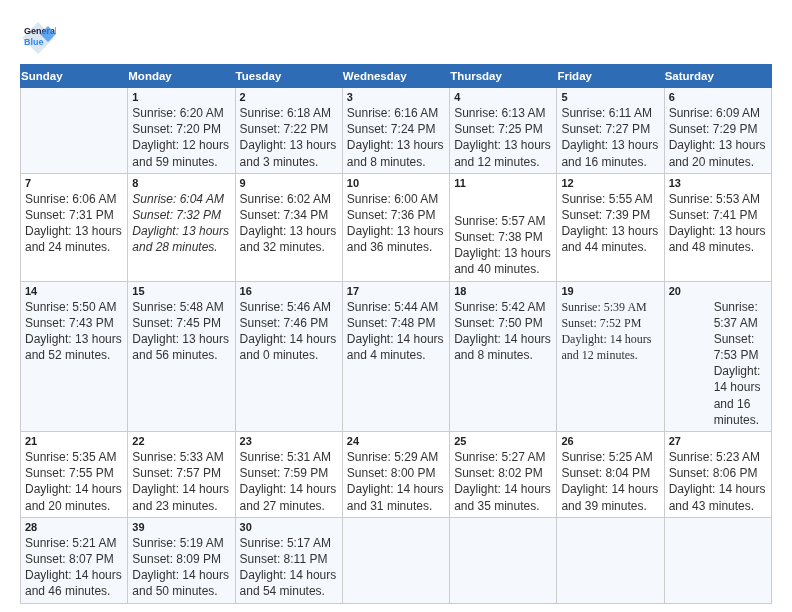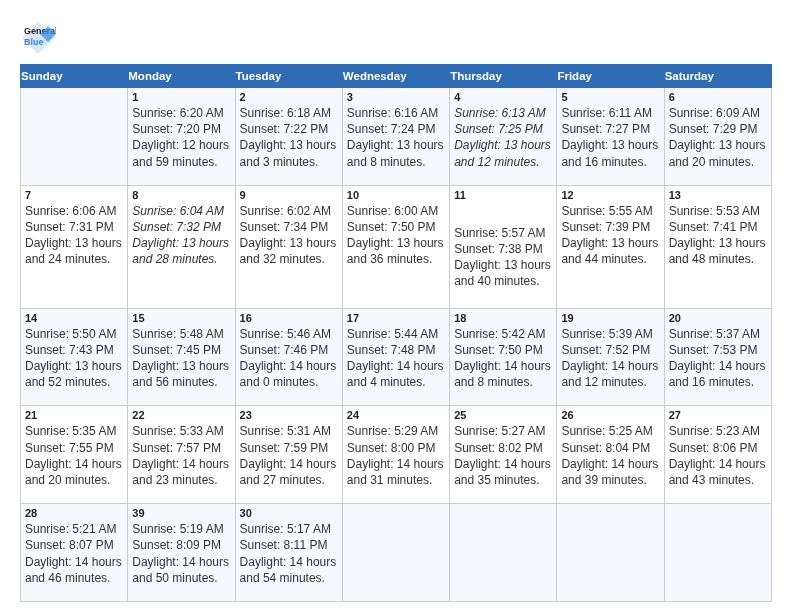--- a/index.html
+++ b/index.html
@@ -145,21 +145,21 @@
           </td>
           <td>
             <span class="day-num">3</span>
             <div class="day-info" style="white-space: pre-line;">Sunrise: 6:16 AM
 Sunset: 7:24 PM
 Daylight: 13 hours
 and 8 minutes.</div>
           </td>
           <td>
             <span class="day-num">4</span>
-            <div class="day-info" style="white-space: pre-line; font-style: italic;">Sunrise: 6:13 AM
+            <div class="day-info" style="white-space: pre-line;">Sunrise: 6:13 AM
 Sunset: 7:25 PM
 Daylight: 13 hours
 and 12 minutes.</div>
           </td>
           <td>
             <span class="day-num">5</span>
             <div class="day-info" style="white-space: pre-line;">Sunrise: 6:11 AM
 Sunset: 7:27 PM
 Daylight: 13 hours
 and 16 minutes.</div>
@@ -190,21 +190,21 @@
           <td>
             <span class="day-num">9</span>
             <div class="day-info" style="white-space: pre-line;">Sunrise: 6:02 AM
 Sunset: 7:34 PM
 Daylight: 13 hours
 and 32 minutes.</div>
           </td>
           <td>
             <span class="day-num">10</span>
             <div class="day-info" style="white-space: pre-line;">Sunrise: 6:00 AM
-Sunset: 7:50 PM
+Sunset: 7:36 PM
 Daylight: 13 hours
 and 36 minutes.</div>
           </td>
           <td>
             <span class="day-num">11</span>
             <div class="day-info" style="white-space: pre-line; margin-top: 24px;">Sunrise: 5:57 AM
 Sunset: 7:38 PM
 Daylight: 13 hours
 and 40 minutes.</div>
           </td>
@@ -254,28 +254,28 @@
           </td>
           <td>
             <span class="day-num">18</span>
             <div class="day-info" style="white-space: pre-line;">Sunrise: 5:42 AM
 Sunset: 7:50 PM
 Daylight: 14 hours
 and 8 minutes.</div>
           </td>
           <td>
             <span class="day-num">19</span>
-            <div class="day-info" style="white-space: pre-line;">Sunrise: 5:39 AM
+            <div class="day-info" style="white-space: pre-line; font-family: Liberation Serif, serif;">Sunrise: 5:39 AM
 Sunset: 7:52 PM
 Daylight: 14 hours
 and 12 minutes.</div>
           </td>
           <td>
             <span class="day-num">20</span>
-            <div class="day-info" style="white-space: pre-line;">Sunrise: 5:37 AM
+            <div class="day-info" style="white-space: pre-line; margin-left: 45px;">Sunrise: 5:37 AM
 Sunset: 7:53 PM
 Daylight: 14 hours
 and 16 minutes.</div>
           </td>
         </tr>
         <tr>
           <td>
             <span class="day-num">21</span>
             <div class="day-info" style="white-space: pre-line;">Sunrise: 5:35 AM
 Sunset: 7:55 PM

